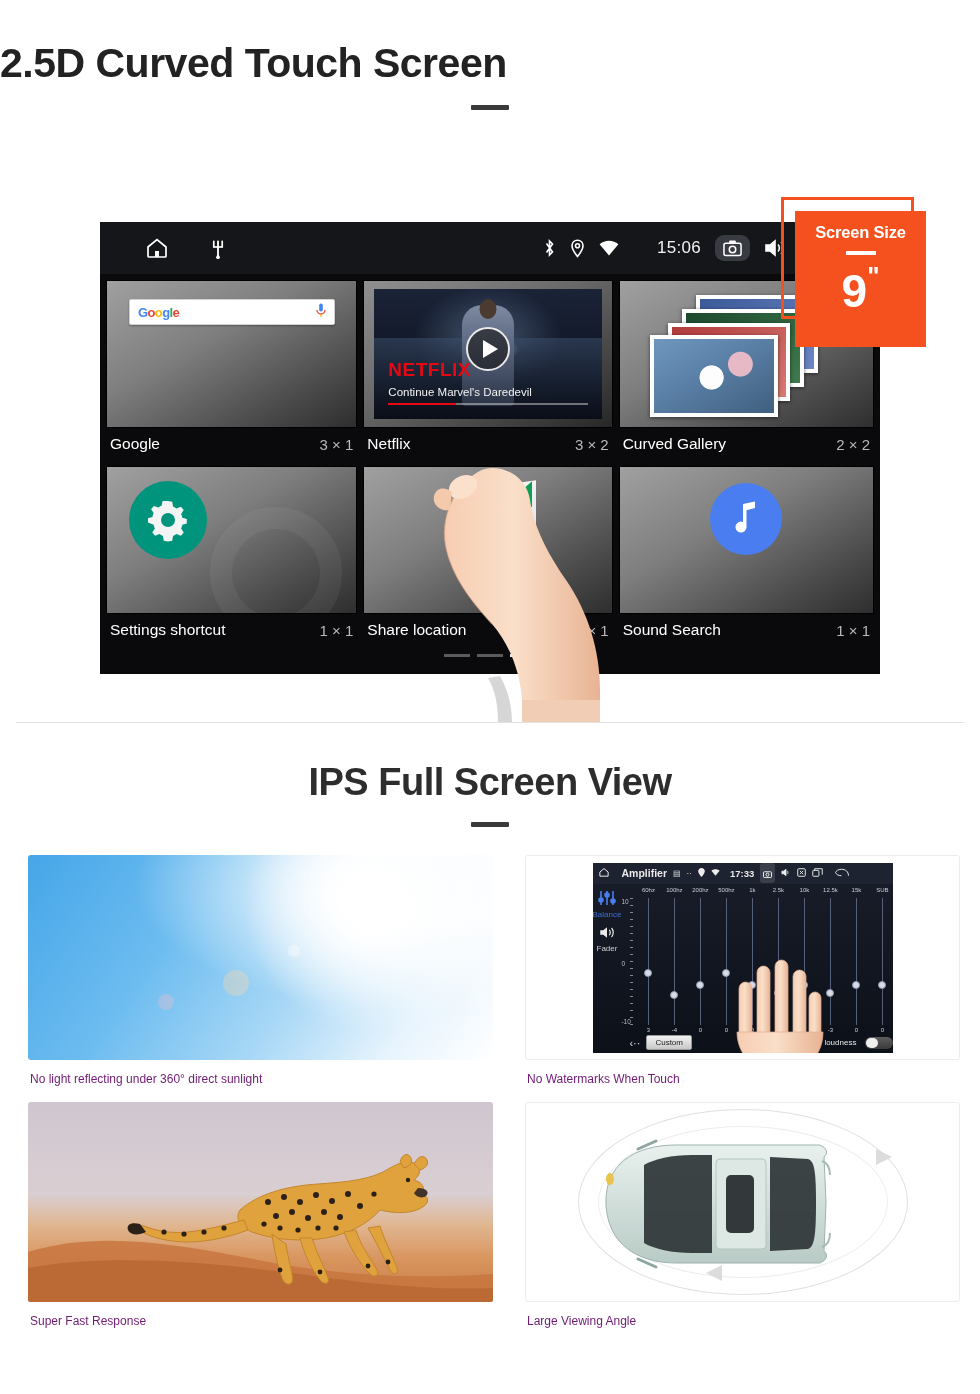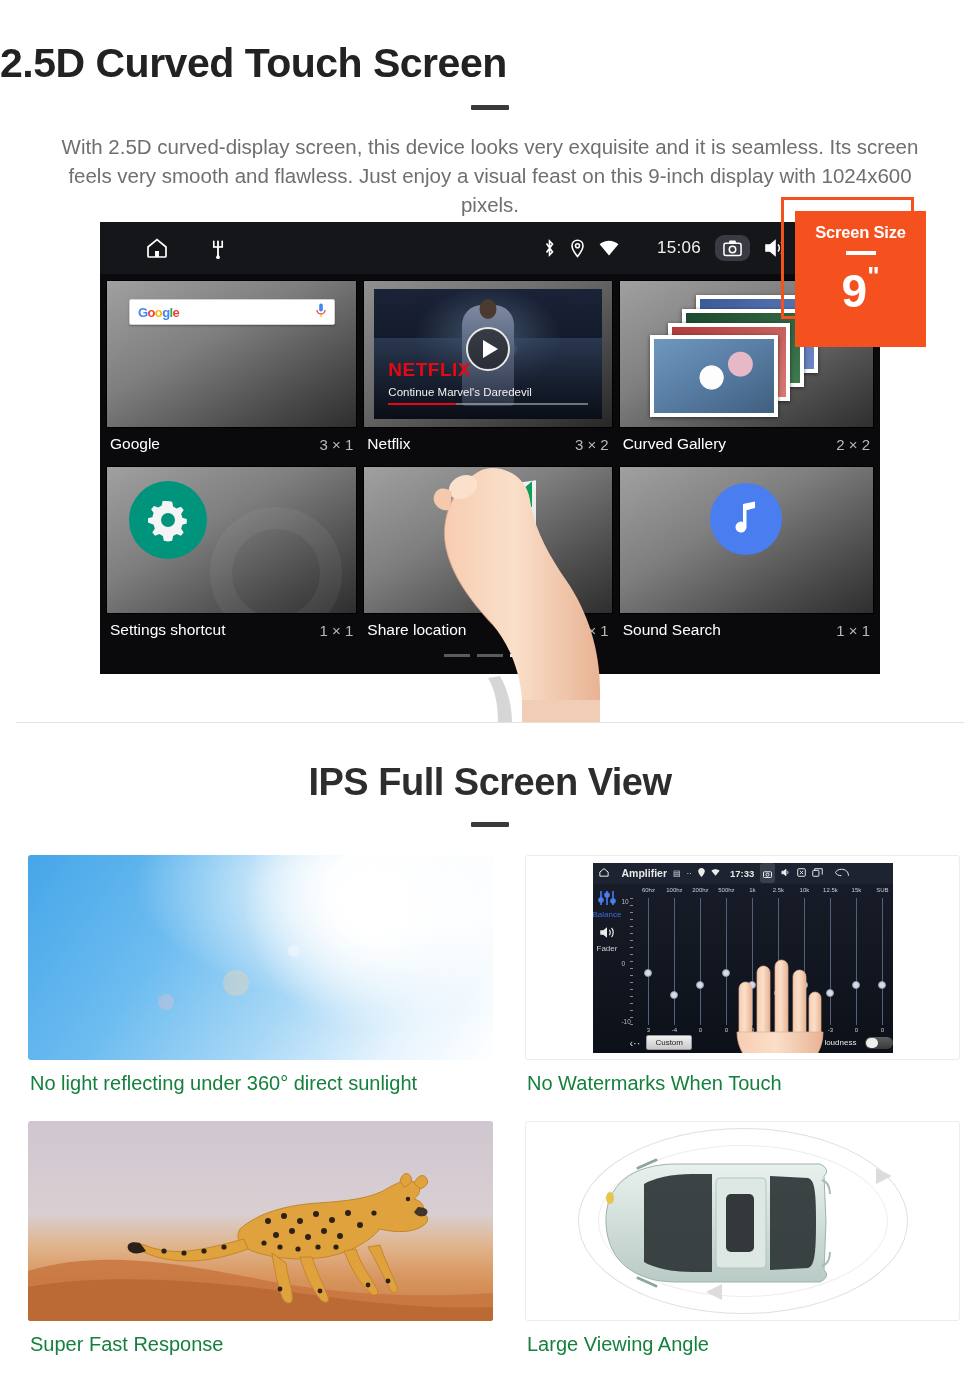--- a/index.html
+++ b/index.html
@@ -229,21 +229,21 @@
   .s2-title {
     text-align: center; font-size: 38px; font-weight: bold;
     color: #2d2d2d; padding-top: 38px; letter-spacing: -.5px;
   }
   .grid2 {
     display: grid; grid-template-columns: 465px 435px;
     column-gap: 32px; row-gap: 0;
     padding: 28px 0 0 28px;
   }
   .cap {
-    font-size: 20px; color: #15803d; padding: 12px 0 26px 2px;
+    font-size: 12px; color: #701a75; padding: 12px 0 16px 2px;
   }
   .img-box { border-radius: 3px; overflow: hidden; position: relative; }
 
   
   .sunlight {
     width: 465px; height: 205px;
     background:
       radial-gradient(circle at 74% 24%, rgba(255,255,255,1) 0 7%, rgba(255,255,255,.85) 11%, rgba(255,255,255,0) 34%),
       radial-gradient(ellipse at 86% 14%, rgba(255,255,255,.9) 0 16%, rgba(255,255,255,0) 52%),
       linear-gradient(125deg, #46a6e8 0%, #6cbcf0 32%, #a9d8f6 60%, #e7f4fd 82%, #ffffff 100%);
@@ -350,21 +350,20 @@
   }
   .orbit2 { width: 290px; height: 152px; border-color: #ededed; }
 </style>
 </head>
 <body>
 
 <div class="section-one">
 
   <h1 class="page-title">2.5D Curved Touch Screen</h1>
   <div class="title-rule"></div>
-  <p class="page-subtitle">With 2.5D curved-display screen, this device looks very exquisite and it is seamless. Its screen feels very smooth and flawless. Just enjoy a visual feast on this 9-inch display with 1024x600 pixels.</p>
 
   <div class="device">
 
     <div class="statusbar">
       <div class="sb-left">
         <span class="sb-icon">
           <svg width="26" height="24" viewBox="0 0 24 24" fill="none" stroke="#fff" stroke-width="1.7">
             <path d="M3 11 L12 3.5 L21 11 V20 a1 1 0 0 1-1 1 H4 a1 1 0 0 1-1-1 Z"></path>
             <rect x="10" y="15" width="4" height="6" fill="#fff" stroke="none"></rect>
           </svg>

